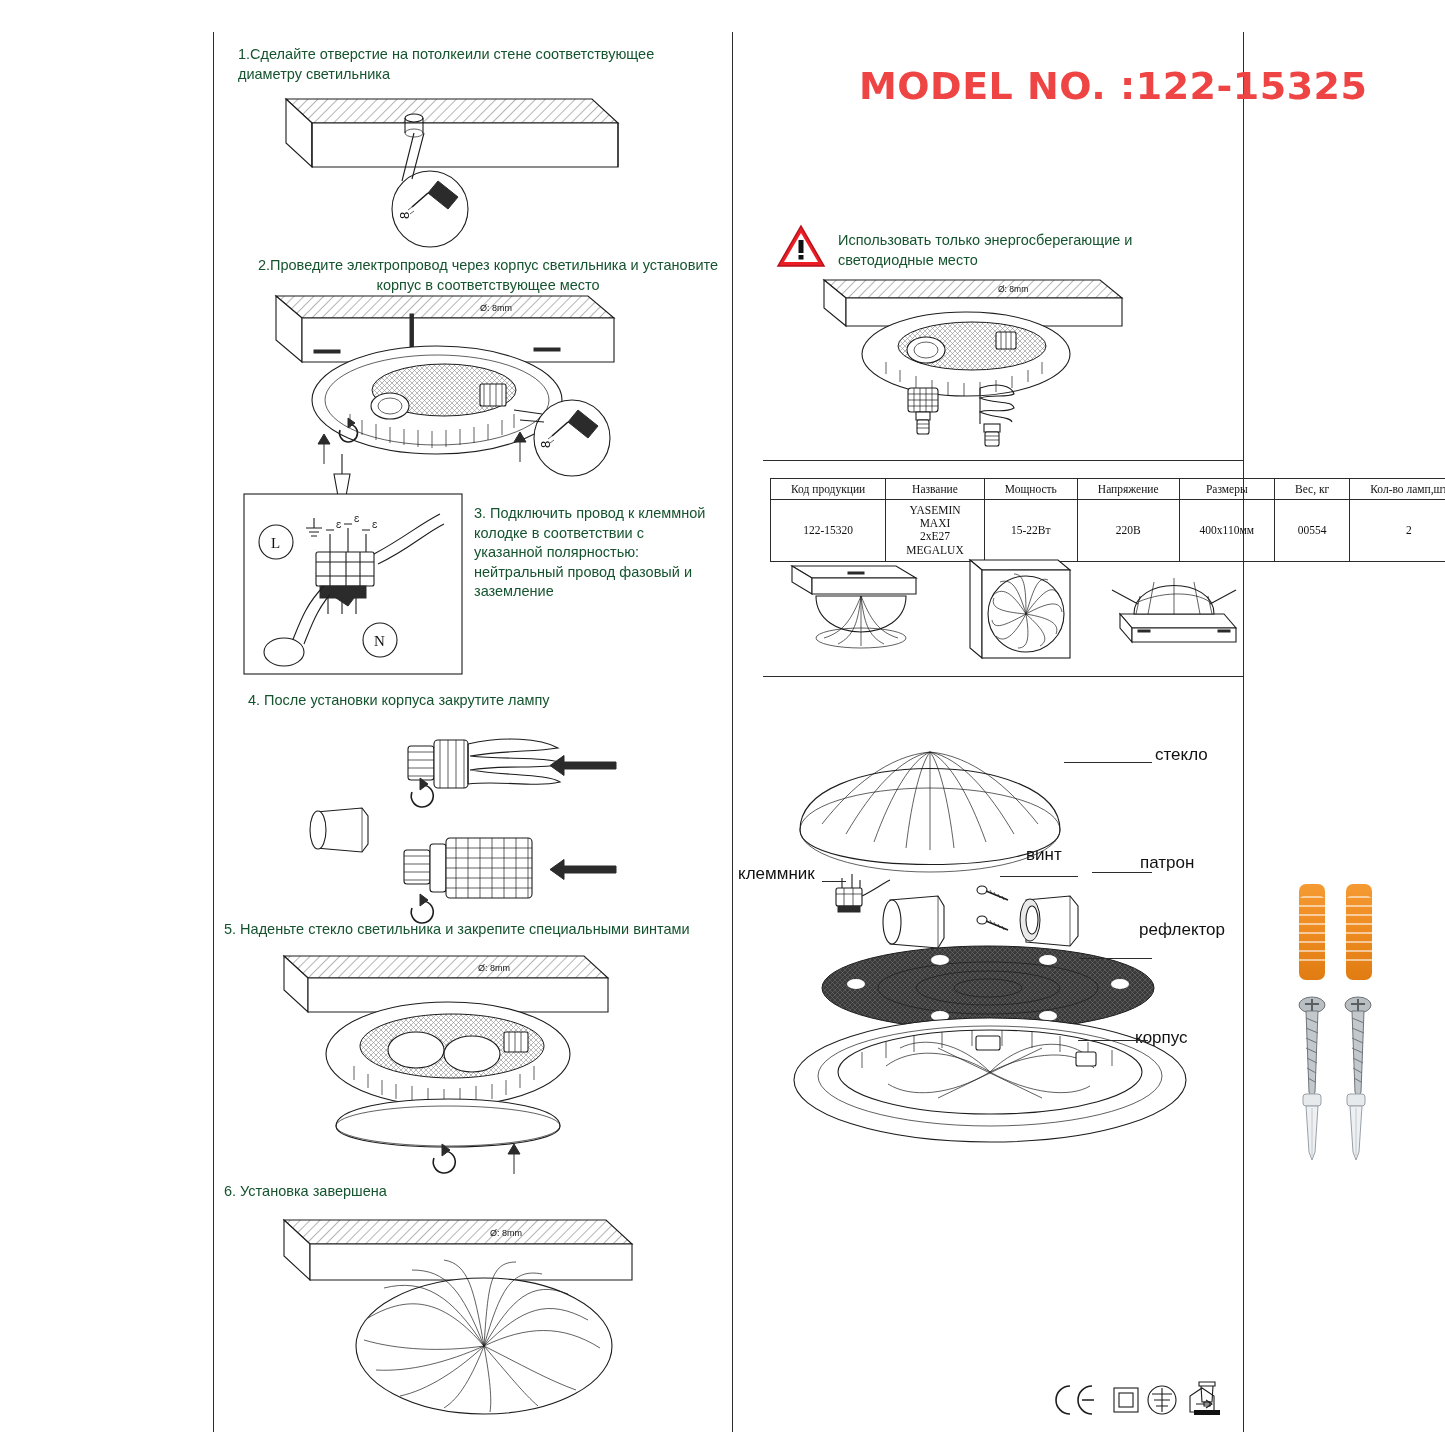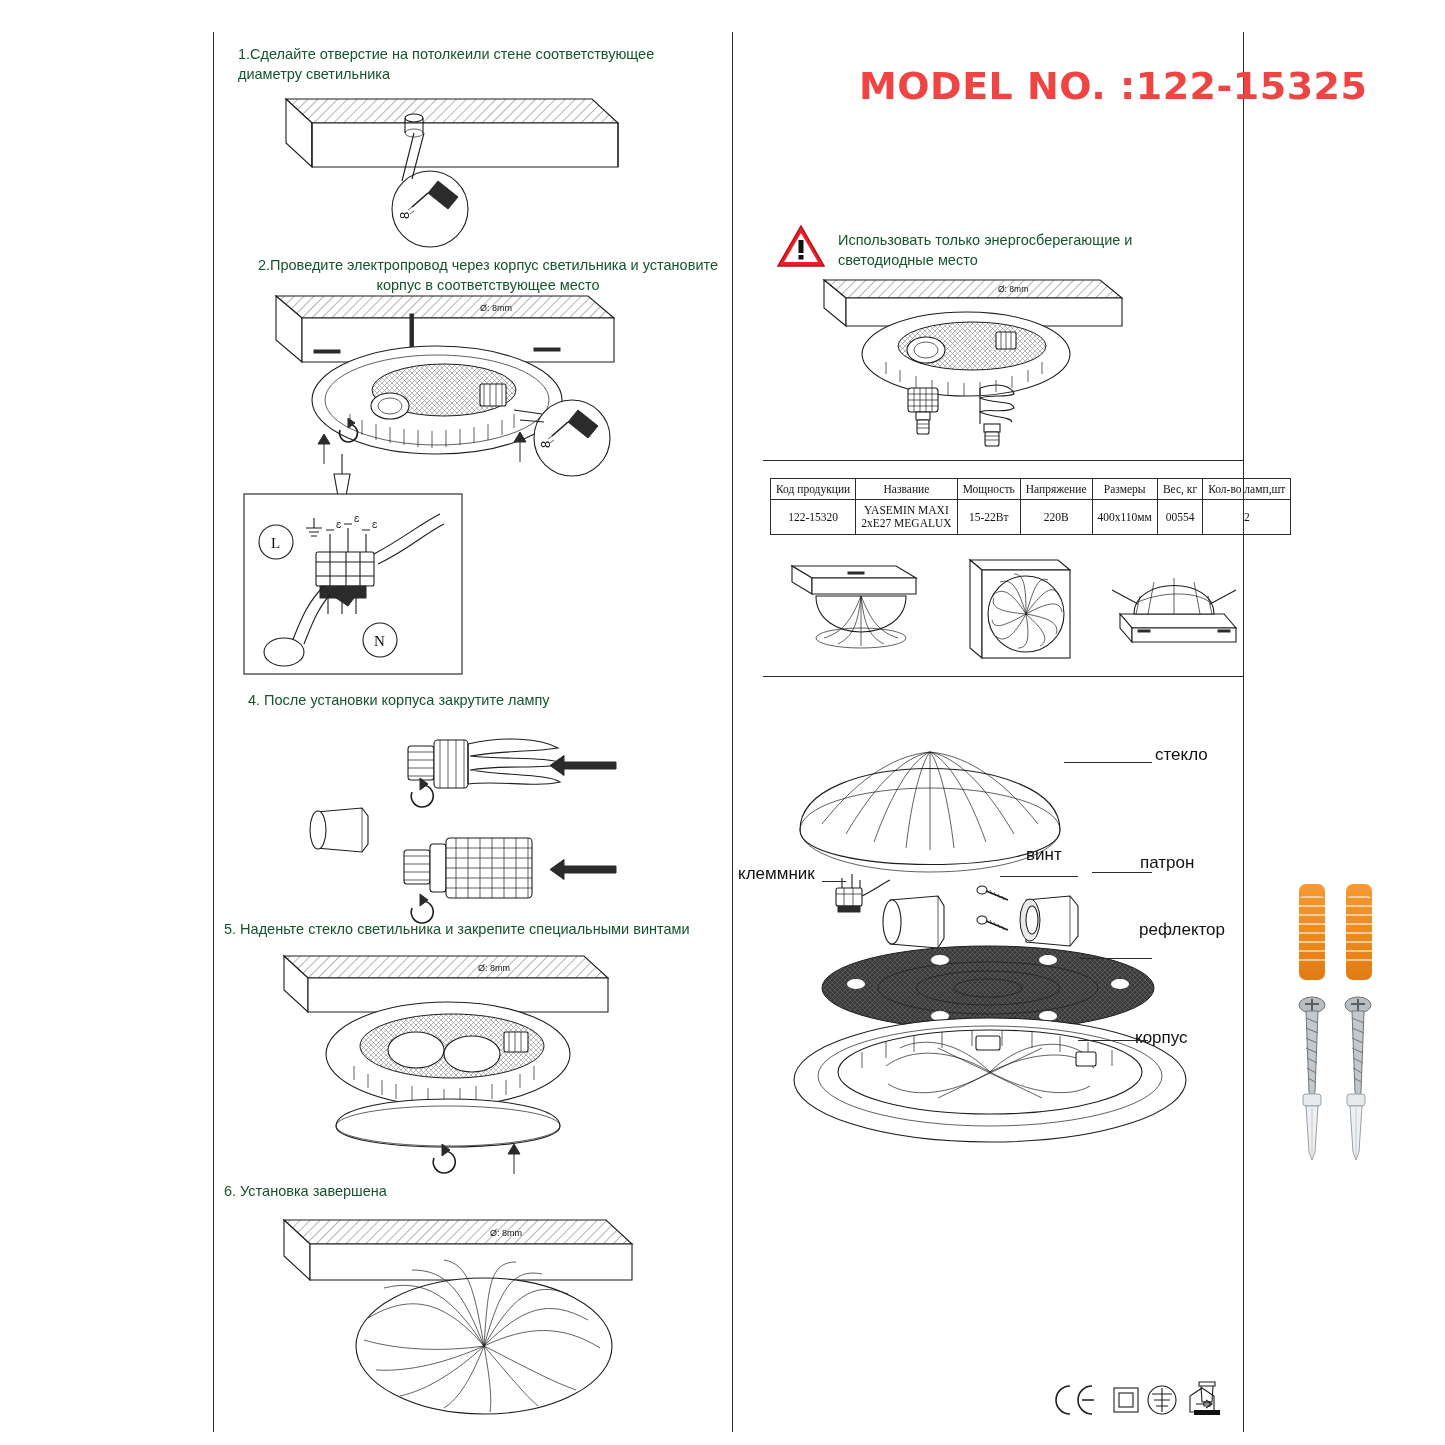--- a/index.html
+++ b/index.html
@@ -35,21 +35,21 @@
   .warn svg{display:block}
 
   
   table.spec{
     position:absolute;left:770px;top:478px;
     border-collapse:collapse;font-size:11px;
     font-family:"Liberation Serif", serif;
   }
   table.spec th, table.spec td{
     border:1px solid #2b2b2b;
-    padding:4px 5px;
+    padding:4px 20px;
     text-align:center;
     white-space:nowrap;
     font-weight:normal;
     color:#111;
   }
   table.spec th{font-size:11.5px;}
   table.spec td{font-size:11.5px;height:24px;}
 
   
   .callout{position:absolute;font-size:17px;color:#111;}
@@ -172,20 +172,21 @@
 
       <circle class="wht" cx="310" cy="150" r="38"></circle>
       <path class="ln" d="M252,122 L280,126 M258,132 L282,134"></path>
       <path class="dark" d="M316,122 L336,138 L326,150 L306,134 Z"></path>
       <path class="ln2" d="M306,134 L290,148"></path>
       <path class="thin" d="M290,148 l-4,3 M292,152 l-4,3"></path>
       <text x="288" y="160" font-size="13" fill="#111" font-family="Liberation Sans" transform="rotate(-90 288 160)">8</text>
     </svg>
   </div>
 
+  <div class="txt" style="left:474px;top:504px;width:240px;">3. Подключить провод к клеммной колодке в соответствии с указанной полярностью: нейтральный провод фазовый и заземление</div>
 
   <div class="draw" style="left:244px;top:494px;">
     <svg width="218" height="180" viewBox="0 0 218 180">
       <rect class="wht" x="0" y="0" width="218" height="180"></rect>
 
       <g transform="translate(72,58)">
         <rect class="wht" x="0" y="0" width="58" height="34" rx="2"></rect>
         <path class="ln" d="M0,10 L58,10 M0,24 L58,24 M14,0 L14,34 M30,0 L30,34 M44,0 L44,34"></path>
         <rect class="dark" x="4" y="34" width="46" height="12"></rect>
         <path class="ln" d="M12,46 L12,62 M26,46 L26,62 M40,46 L40,62"></path>

